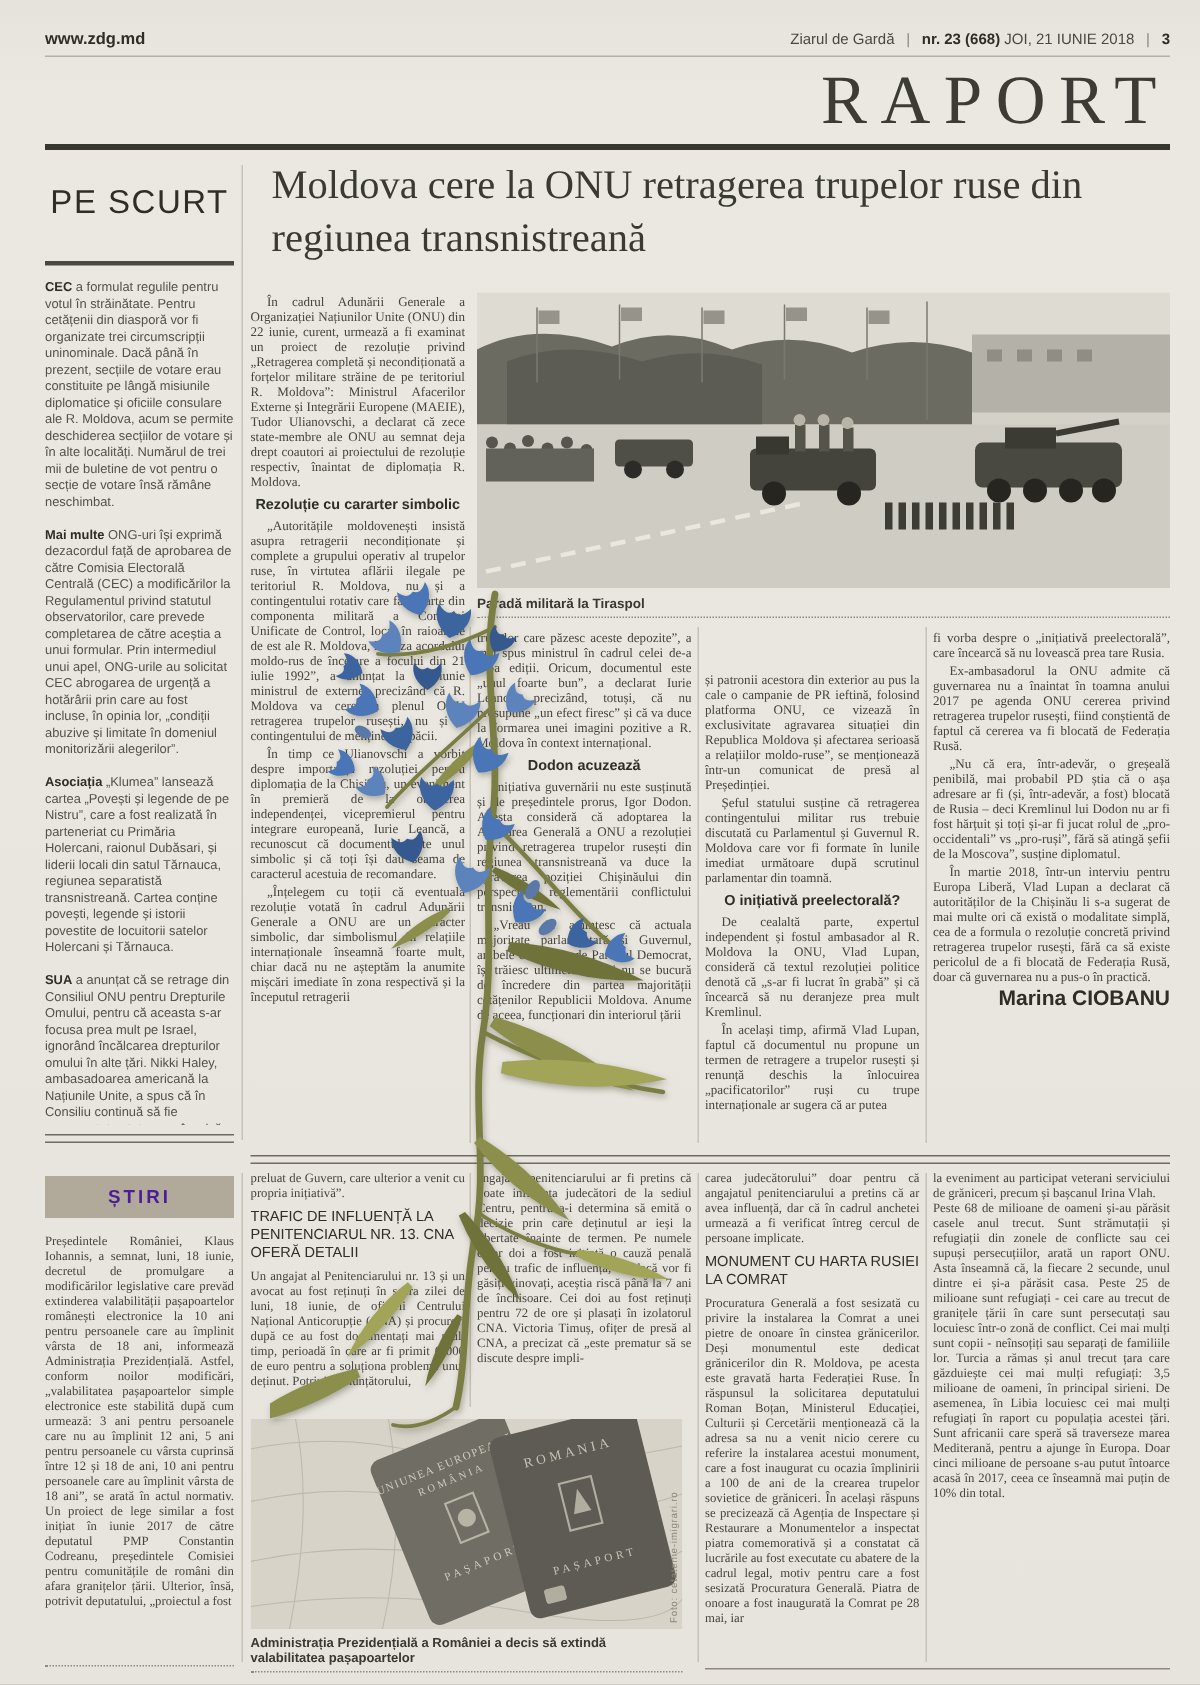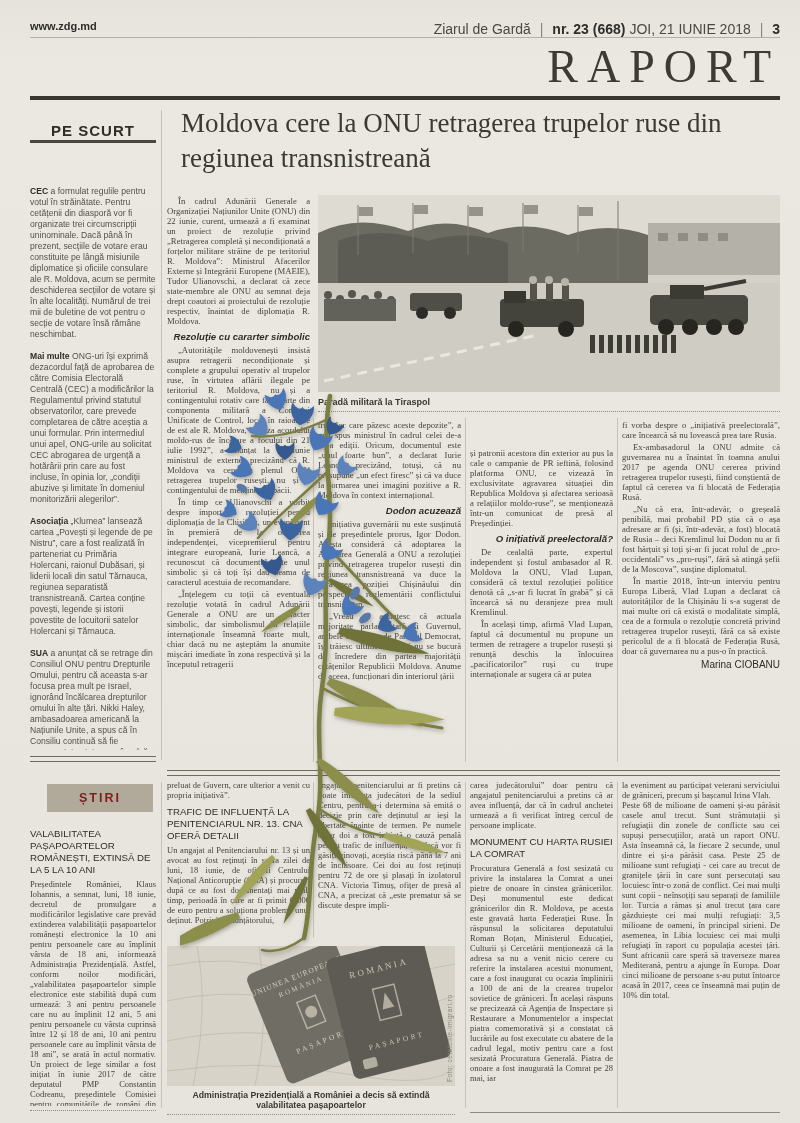--- a/index.html
+++ b/index.html
@@ -4,52 +4,52 @@
 <style>
   html,body{margin:0;padding:0;background:#c9c6bf;}
   .page{position:relative;width:800px;height:1123px;margin:0 auto;overflow:hidden;
         background:linear-gradient(180deg,#e6e3dc 0,#ebe8e1 60px,#e9e6df 55%,#e7e4dd 100%);
         font-family:"Liberation Sans","DejaVu Sans",sans-serif;color:#45433c;}
   .abs{position:absolute;}
   .serif{font-family:"Liberation Serif","DejaVu Serif",serif;}
 
   
   .hdr-site{left:30px;top:20px;font-size:11px;font-weight:bold;color:#2e2d28;}
-  .hdr-right{right:20px;top:21px;font-size:14px;color:#4a4840;}
+  .hdr-right{right:20px;top:21px;font-size:10px;color:#4a4840;}
   .hdr-right b{color:#2e2d28;}
   .hdr-right .sep{margin:0 5px;color:#8a867b;}
   .hdr-rule{left:30px;top:37px;width:750px;height:1px;background:#b6b1a4;}
   .section-title{right:20px;top:40px;font-size:46px;letter-spacing:9px;color:#3c3b35;
                  font-family:"Liberation Serif","DejaVu Serif",serif;}
   .thick-rule{left:30px;top:96px;width:750px;height:4px;background:#38372f;}
 
   
-  .pescurt-label{left:30px;top:122px;width:126px;text-align:center;font-size:15px;font-weight:700;
-                 letter-spacing:1px;color:#2e2d27;padding-bottom:1px;border-bottom:3px solid#49483e;}
+  .pescurt-label{left:30px;top:122px;width:126px;text-align:center;font-size:22px;font-weight:400;
+                 letter-spacing:1px;color:#2e2d27;padding-bottom:26px;border-bottom:3px solid#49483e;}
   .sidebar{left:30px;top:186px;width:126px;height:564px;overflow:hidden;font-size:8.6px;
            line-height:11px;color:#53514a;}
   .sidebar .itm{margin-bottom:11px;text-align:left;}
   .sidebar b{color:#2e2d28;}
   .dbl-rule{height:4px;border-top:1px solid #6f6b60;border-bottom:1px solid #6f6b60;}
 
   
   .headline{left:181px;top:106px;width:585px;font-size:27px;line-height:35px;color:#3a3933;}
   .vrule{width:1px;background:#c7c2b5;}
   .art{font-family:"Liberation Serif","DejaVu Serif",serif;font-size:8.7px;line-height:10px;
        text-align:justify;color:#46443d;overflow:hidden;}
   .art p{margin:0 0 2px;text-indent:11px;}
   .art .sh{font-family:"Liberation Sans","DejaVu Sans",sans-serif;font-weight:bold;font-size:9.6px;
-           line-height:11px;color:#2e2d28;margin:5px 0 3px;text-indent:0;text-align:right;font-style:italic;}
+           line-height:11px;color:#2e2d28;margin:5px 0 3px;text-indent:0;text-align:center;}
   .byline{text-align:right;font-family:"Liberation Sans","DejaVu Sans",sans-serif;
-          font-weight:normal;font-size:10px;color:#2e2d28;margin-top:4px;}
+          font-weight:bold;font-size:14px;color:#2e2d28;margin-top:4px;}
   .caption{font-size:9px;font-weight:bold;color:#393831;padding-bottom:4px;
            border-bottom:1px dotted #8f8a7d;}
 
   
-  .stiri-bar{left:47px;top:784px;width:106px;height:28px;background:#b1aa9a;color:#7f1d1d;
+  .stiri-bar{left:30px;top:784px;width:126px;height:28px;background:#b1aa9a;color:#4c1d95;
              font-weight:bold;font-size:12.5px;letter-spacing:2px;text-align:center;line-height:28px;}
   .news-title{font-weight:normal;font-size:9.7px;line-height:12px;color:#2e2d28;margin:6px 0 3px;}
   .news-body{font-family:"Liberation Serif","DejaVu Serif",serif;font-size:8.5px;line-height:10px;
              text-align:justify;color:#46443d;}
   .botcol{overflow:hidden;}
   .dot-rule{border-bottom:1px dotted #8f8a7d;}
   .thin-rule{height:1px;background:#8f8a7d;}
 
   .credit-v{writing-mode:vertical-rl;transform:rotate(180deg);font-size:6.5px;color:#8b8679;letter-spacing:.5px;}
   .flower{filter:drop-shadow(1px 2px 2px rgba(50,50,30,.35));}
@@ -177,20 +177,21 @@
 
   <div class="abs art" style="left:318px;top:420px;width:143px;height:342px;">
     <p style="text-indent:0;">trupelor care păzesc aceste depozite”, a mai spus ministrul în cadrul celei de-a 14-a ediții. Oricum, documentul este „unul foarte bun”, a declarat Iurie Leancă, precizând, totuși, că nu presupune „un efect firesc” și că va duce la formarea unei imagini pozitive a R. Moldova în context internațional.</p>
     <div class="sh">Dodon acuzează</div>
     <p>Inițiativa guvernării nu este susținută și de președintele prorus, Igor Dodon. Acesta consideră că adoptarea la Adunarea Generală a ONU a rezoluției privind retragerea trupelor rusești din regiunea transnistreană va duce la agravarea poziției Chișinăului din perspectiva reglementării conflictului transnistrean.</p>
     <p>„Vreau să amintesc că actuala majoritate parlamentară și Guvernul, ambele controlate de Partidul Democrat, își trăiesc ultimele luni și nu se bucură de încredere din partea majorității cetățenilor Republicii Moldova. Anume de aceea, funcționari din interiorul țării</p>
   </div>
 
   <div class="abs art" style="left:470px;top:420px;width:143px;height:342px;">
     <p style="text-indent:0;margin-top:28px;">și patronii acestora din exterior au pus la cale o campanie de PR ieftină, folosind platforma ONU, ce vizează în exclusivitate agravarea situației din Republica Moldova și afectarea serioasă a relațiilor moldo-ruse”, se menționează într-un comunicat de presă al Președinției.</p>
+    <p>Șeful statului susține că retragerea contingentului militar rus trebuie discutată cu Parlamentul și Guvernul R. Moldova care vor fi formate în lunile imediat următoare după scrutinul parlamentar din toamnă.</p>
     <div class="sh">O inițiativă preelectorală?</div>
     <p>De cealaltă parte, expertul independent și fostul ambasador al R. Moldova la ONU, Vlad Lupan, consideră că textul rezoluției politice denotă că „s-ar fi lucrat în grabă” și că încearcă să nu deranjeze prea mult Kremlinul.</p>
     <p>În același timp, afirmă Vlad Lupan, faptul că documentul nu propune un termen de retragere a trupelor rusești și renunță deschis la înlocuirea „pacificatorilor” ruși cu trupe internaționale ar sugera că ar putea</p>
   </div>
 
   <div class="abs art" style="left:622px;top:420px;width:158px;height:342px;">
     <p style="text-indent:0;">fi vorba despre o „inițiativă preelectorală”, care încearcă să nu lovească prea tare Rusia.</p>
     <p>Ex-ambasadorul la ONU admite că guvernarea nu a înaintat în toamna anului 2017 pe agenda ONU cererea privind retragerea trupelor rusești, fiind conștientă de faptul că cererea va fi blocată de Federația Rusă.</p>
     <p>„Nu că era, într-adevăr, o greșeală penibilă, mai probabil PD știa că o așa adresare ar fi (și, într-adevăr, a fost) blocată de Rusia – deci Kremlinul lui Dodon nu ar fi fost hărțuit și toți și-ar fi jucat rolul de „pro-occidentali” vs „pro-ruși”, fără să atingă șefii de la Moscova”, susține diplomatul.</p>
     <p>În martie 2018, într-un interviu pentru Europa Liberă, Vlad Lupan a declarat că autorităților de la Chișinău li s-a sugerat de mai multe ori că există o modalitate simplă, cea de a formula o rezoluție concretă privind retragerea trupelor rusești, fără ca să existe pericolul de a fi blocată de Federația Rusă, doar că guvernarea nu a pus-o în practică.</p>
@@ -200,21 +201,20 @@
   <div class="abs dbl-rule" style="left:167px;top:770px;width:613px;"></div>
 
   <div class="abs stiri-bar">ȘTIRI</div>
 
   <div class="abs vrule" style="left:161px;top:782px;height:326px;"></div>
   <div class="abs vrule" style="left:313px;top:782px;height:156px;"></div>
   <div class="abs vrule" style="left:465px;top:782px;height:326px;"></div>
   <div class="abs vrule" style="left:617px;top:782px;height:326px;"></div>
 
   <div class="abs botcol" style="left:30px;top:822px;width:126px;height:284px;">
-    <div class="news-title">VALABILITATEA PAȘAPOARTELOR ROMÂNEȘTI, EXTINSĂ DE LA 5 LA 10 ANI</div>
     <div class="news-body ind">Președintele României, Klaus Iohannis, a semnat, luni, 18 iunie, decretul de promulgare a modificărilor legislative care prevăd extinderea valabilității pașapoartelor românești electronice la 10 ani pentru persoanele care au împlinit vârsta de 18 ani, informează Administrația Prezidențială. Astfel, conform noilor modificări, „valabilitatea pașapoartelor simple electronice este stabilită după cum urmează: 3 ani pentru persoanele care nu au împlinit 12 ani, 5 ani pentru persoanele cu vârsta cuprinsă între 12 și 18 de ani, 10 ani pentru persoanele care au împlinit vârsta de 18 ani”, se arată în actul normativ. Un proiect de lege similar a fost inițiat în iunie 2017 de către deputatul PMP Constantin Codreanu, președintele Comisiei pentru comunitățile de români din afara granițelor țării. Ulterior, însă, potrivit deputatului, „proiectul a fost</div>
   </div>
   <div class="abs dot-rule" style="left:30px;top:1110px;width:126px;"></div>
 
   <div class="abs botcol" style="left:167px;top:780px;width:143px;height:160px;">
     <div class="news-body">preluat de Guvern, care ulterior a venit cu propria inițiativă”.</div>
     <div class="news-title">TRAFIC DE INFLUENȚĂ LA PENITENCIARUL NR. 13. CNA OFERĂ DETALII</div>
     <div class="news-body ind">Un angajat al Penitenciarului nr. 13 și un avocat au fost reținuți în seara zilei de luni, 18 iunie, de ofițerii Centrului Național Anticorupție (CNA) și procurori după ce au fost documentați mai mult timp, perioadă în care ar fi primit 6 000 de euro pentru a soluționa problema unui deținut. Potrivit denunțătorului,</div>
   </div>
 
@@ -257,21 +257,21 @@
         <rect x="0" y="0" width="100" height="124" rx="7" fill="#5d5b53"></rect>
         <text x="50" y="24" text-anchor="middle" font-size="9" letter-spacing="2.5" fill="#c6c2b4" font-family="Liberation Serif, serif">ROMANIA</text>
         <rect x="39" y="40" width="22" height="32" fill="none" stroke="#b2ae9f" stroke-width="1.4"></rect>
         <path d="M50 46 L44 62 L56 62 Z" fill="#b2ae9f"></path>
         <text x="50" y="98" text-anchor="middle" font-size="7.5" letter-spacing="2.5" fill="#c6c2b4" font-family="Liberation Serif, serif">PAȘAPORT</text>
         <rect x="12" y="106" width="14" height="10" rx="2" fill="#b2ae9f"></rect>
       </g>
     </svg>
     <div class="abs credit-v" style="right:2px;top:4px;height:132px;">Foto: cetatenie-imigrari.ro</div>
   </div>
-  <div class="abs caption" style="left:167px;top:1090px;width:288px;font-size:8.7px;text-align:center;">Administrația Prezidențială a României a decis să extindă valabilitatea pașapoartelor</div>
+  <div class="abs caption" style="left:167px;top:1090px;width:288px;font-size:8.7px;">Administrația Prezidențială a României a decis să extindă valabilitatea pașapoartelor</div>
 
   <svg class="abs flower" style="left:180px;top:378px;z-index:9;" width="300" height="580" viewBox="0 0 300 580">
     <defs>
       <g id="bl">
           <path d="M0 2 C-7 -2 -11 -9 -9 -16 C-5 -11 -3 -11 0 -13 C3 -11 5 -11 9 -16 C11 -9 7 -2 0 2 Z"></path>
         </g>
       <g id="lf">
           <path d="M0 0 Q28 -7 58 -2 Q30 8 0 4 Z"></path>
         </g>
     </defs>

